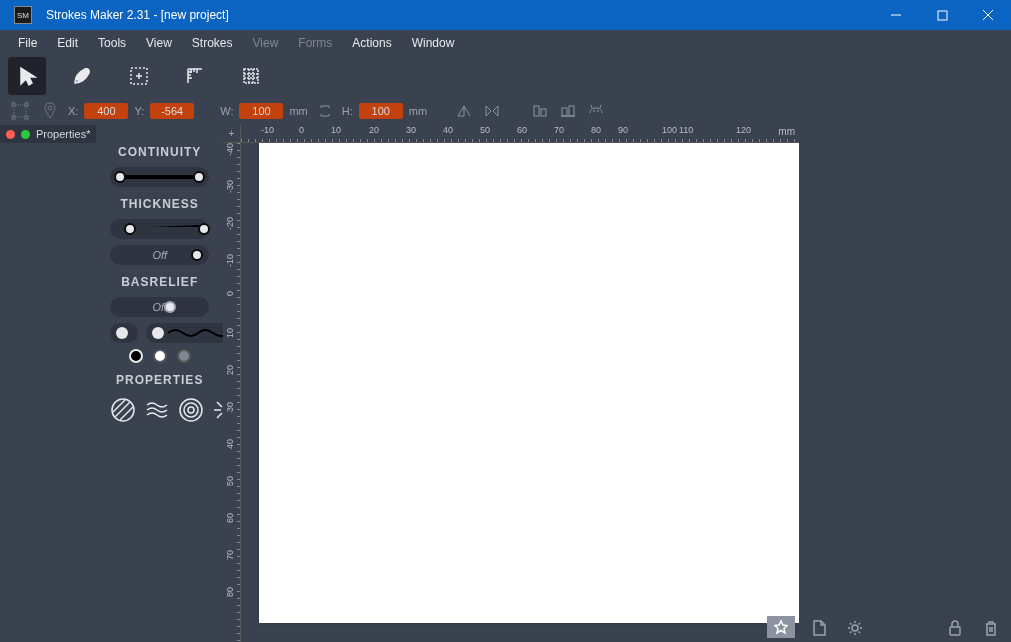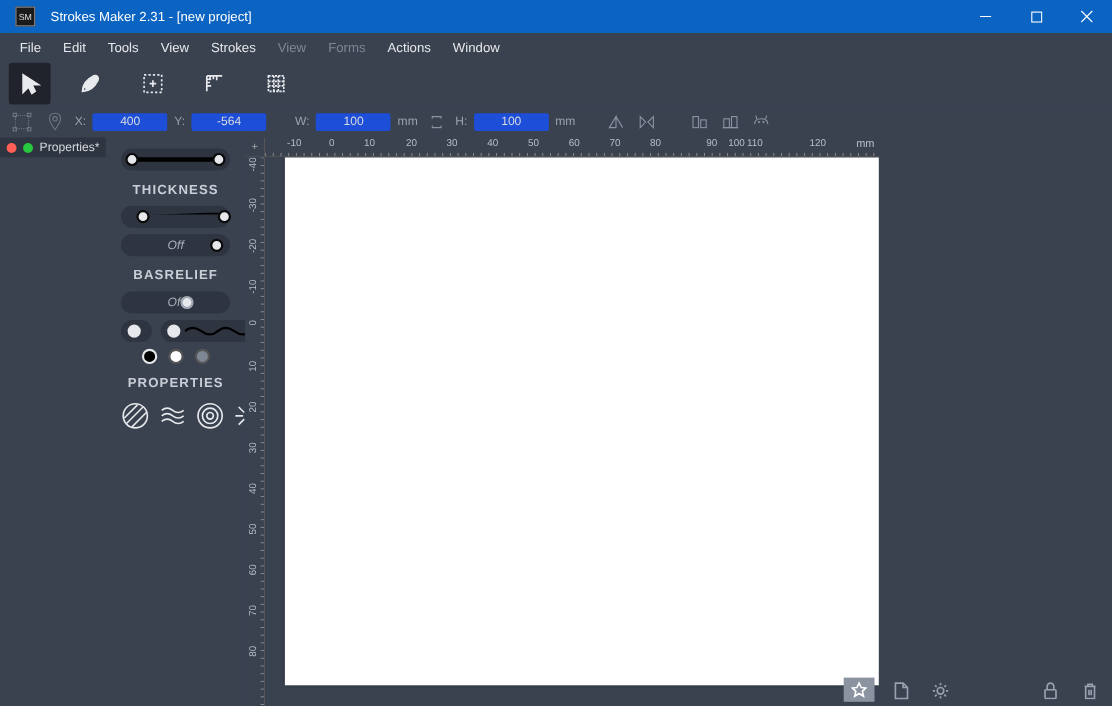--- a/index.html
+++ b/index.html
@@ -13,21 +13,21 @@
 .menubar { height: 25px; background: #3a4250; display: flex; align-items: center; padding: 0 8px; gap: 0; }
 .menubar .mitem { color: #e6e8eb; font-size: 12px; padding: 3px 10px; cursor: default; }
 .menubar .mitem.disabled { color: #7f8693; }
 .toolbar { height: 42px; background: #3a4250; display: flex; align-items: center; padding: 0 8px; gap: 18px; }
 .toolbtn { width: 38px; height: 38px; display: flex; align-items: center; justify-content: center; border-radius: 3px; }
 .toolbtn.active { background: #20232b; }
 .toolbtn svg { stroke: #e8eaed; fill: none; stroke-width: 1.5; }
 .coordbar { height: 28px; background: #3a4250; display: flex; align-items: center; padding: 0 8px; gap: 6px; color: #b8bdc7; font-size: 11px; }
 .coordbar .slot { width: 24px; height: 24px; display: flex; align-items: center; justify-content: center; }
 .coordbar .slot svg { stroke: #6f7682; fill: none; }
-.coordbar .field { background: #1d4ed8; color: #d8dbe0; padding: 2px 6px; width: 68px; text-align: center; border-radius: 2px; }
+.coordbar .field { background: #c2410c; color: #d8dbe0; padding: 2px 6px; width: 44px; text-align: center; border-radius: 2px; }
 .coordbar .lbl { color: #9ba2ae; }
 .coordbar .sep { width: 14px; }
 .coordbar .iconbtn { width: 22px; height: 22px; display: flex; align-items: center; justify-content: center; }
 .coordbar .iconbtn svg { stroke: #8b92a0; fill: none; }
 .workarea { display: flex; height: 517px; }
 .panel-left { width: 223px; background: #3a4250; display: flex; flex-direction: row; }
 .panel-header { height: 18px; background: #2e3440; display: flex; align-items: center; padding: 0 6px; gap: 6px; }
 .dot { width: 9px; height: 9px; border-radius: 50%; display: inline-block; }
 .dot.red { background: #ff5f56; }
 .dot.green { background: #27c93f; }
@@ -226,20 +226,21 @@
 
 <div class="workarea">
 
   <div class="panel-left">
     <div class="panel-header">
       <span class="dot red"></span>
       <span class="dot green"></span>
       <span class="ptitle">Properties*</span>
     </div>
     <div class="panel-body">
+      <div class="prop-label">CONTINUITY</div>
       <div class="slider-track">
         <div class="bar"></div>
         <div class="handle" style="left:4px"></div>
         <div class="handle" style="right:4px"></div>
       </div>
 
       <div class="prop-label">THICKNESS</div>
       <div class="slider-track">
         <div style="position:absolute;left:10px;right:10px;top:6px;height:0;border-top:2px solid #000;border-bottom:6px solid transparent;border-right:0;background:linear-gradient(#000,#000);clip-path:polygon(0 40%,100% 0,100% 100%,0 60%);height:8px"></div>
         <div class="handle" style="left:14px"></div>
@@ -328,21 +329,21 @@
         <span style="left:20px">-10</span>
         <span style="left:58px">0</span>
         <span style="left:90px">10</span>
         <span style="left:128px">20</span>
         <span style="left:165px">30</span>
         <span style="left:202px">40</span>
         <span style="left:239px">50</span>
         <span style="left:276px">60</span>
         <span style="left:313px">70</span>
         <span style="left:350px">80</span>
-        <span style="left:401px">90</span>
+        <span style="left:377px">90</span>
         <span style="left:421px">100</span>
         <span style="left:438px">110</span>
         <span style="left:495px">120</span>
       </div>
       <span class="unit">mm</span>
     </div>
     <div class="canvas-wrap">
       <div class="vruler">
         <span style="top:30px">-40</span>
         <span style="top:67px">-30</span>

